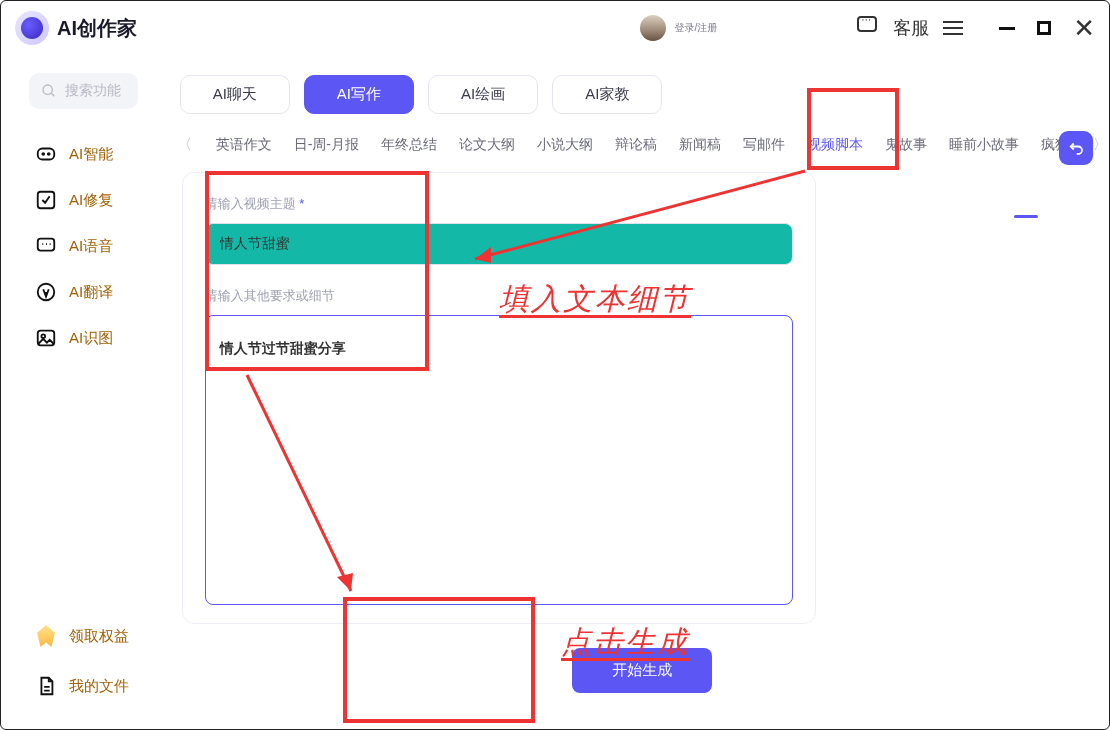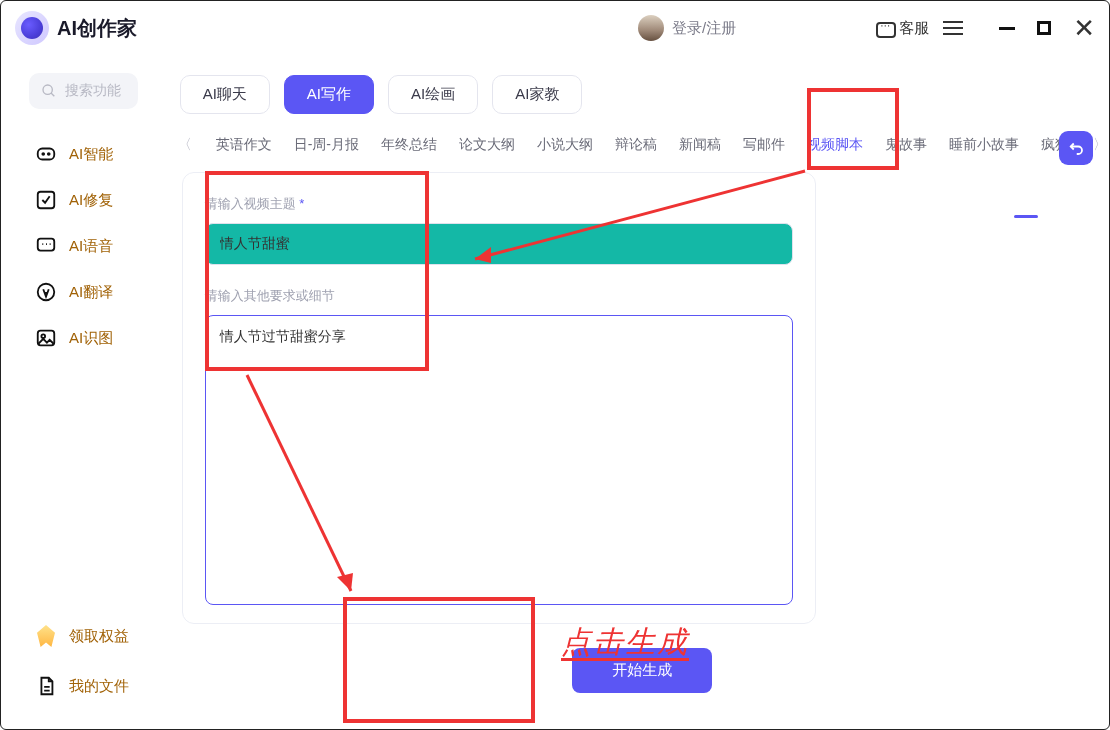--- a/index.html
+++ b/index.html
@@ -4,53 +4,53 @@
 <style>
   * { box-sizing: border-box; margin: 0; padding: 0; }
   body { font-family: -apple-system, "PingFang SC", "Microsoft YaHei", sans-serif; background: #fff; color: #333; width: 1110px; height: 730px; overflow: hidden; position: relative; }
   .window { width: 1110px; height: 730px; border: 1px solid #222; border-radius: 6px; position: relative; background: #fff; display: flex; flex-direction: column; }
   .titlebar { height: 54px; display: flex; align-items: center; padding: 0 14px; filter: blur(0.3px); }
   .logo { width: 34px; height: 34px; border-radius: 50%; background: linear-gradient(135deg,#e8e6ff,#cfc8ff); display:flex; align-items:center; justify-content:center; margin-right:8px;}
   .logo-inner { width:22px; height:22px; border-radius:50%; background: radial-gradient(circle at 35% 35%, #6a5cff 0%, #4b3ed9 60%, #3d32b0 100%); }
   .app-title { font-size: 20px; font-weight: 700; color:#1a1a2a; }
   .title-spacer { flex: 1; }
   .avatar { width: 26px; height: 26px; border-radius: 50%; background: linear-gradient(180deg,#dcd0c0 0%, #9e8877 60%, #665040 100%); margin-right: 8px; }
-  .login-link { color:#7a7a88; font-size:15px; margin-right: 140px; }
-  .cs-btn { display:flex; align-items:flex-end; gap:3px; color:#333; font-size:15px; margin-right:14px; }
+  .login-link { color:#7a7a88; font-size:10px; margin-right: 140px; }
+  .cs-btn { display:flex; align-items:flex-start; gap:16px; color:#333; font-size:18px; margin-right:14px; }
   .cs-icon { width:20px; height:16px; border:2px solid #333; border-radius:4px; position:relative; }
   .cs-icon::after{content:"⋯"; font-size:10px; position:absolute; left:2px; top:-4px;}
   .menu-icon { width:20px; height:2px; background:#333; box-shadow:0 -6px 0 #333, 0 6px 0 #333; margin-right:36px; }
   .win-controls { display:flex; gap:22px; align-items:center; font-size:18px; font-weight:600; }
   .win-min { width:16px; height:3px; background:#111; }
   .win-max { width:14px; height:14px; border:3px solid #111; }
   .body-row { flex:1; display:flex; overflow:hidden; }
   .sidebar { width: 180px; padding: 18px 28px; display:flex; flex-direction:column; filter: blur(0.3px);}
   .search { display:flex; align-items:center; gap:8px; background:#f3f4f8; border-radius:10px; padding:9px 12px; color:#b8b9c4; font-size:14px; margin-bottom:22px;}
   .search svg { width:16px;height:16px;}
   .sb-item { display:flex; align-items:center; gap:12px; padding:12px 6px; color:#a16207; font-size:15px;}
   .sb-icn { width:22px; height:22px; display:flex; align-items:center; justify-content:center; color:#111;}
   .sb-footer { margin-top:auto; }
   .sb-footer .sb-item { padding:14px 6px;}
   .ribbon { width:18px; height:22px; position:relative; }
   .ribbon::before{content:""; position:absolute; inset:0; background:linear-gradient(180deg,#ffe28a,#ffb743); clip-path:polygon(50% 0,100% 35%,80% 100%,50% 80%,20% 100%,0 35%);}
   .main { flex:1; padding: 14px 0 0 10px; position:relative; filter: blur(0.3px);}
   .tabs { display:flex; gap:14px; padding: 6px 4px 18px 4px; align-items:center;}
-  .tab { padding:9px 22px; border:1px solid #e4e5ee; border-radius:10px; font-size:15px; color:#3a3a4a; background:#fff;}
+  .tab { padding:9px 32px; border:1px solid #e4e5ee; border-radius:10px; font-size:15px; color:#3a3a4a; background:#fff;}
   .tab.active { background:#5b56f4; color:#fff; border-color:#5b56f4;}
   .cat-row { display:flex; align-items:center; gap:22px; font-size:14px; color:#6a6b78; padding:4px 0 18px 0;}
   .cat-row .chev{ color:#b7b8c5; font-size:14px; padding:0 2px;}
   .cat { white-space:nowrap;}
   .cat.active { color:#5b56f4;}
   .cat-underline{ position:absolute; width:24px; height:3px; background:#5b56f4; border-radius:2px; left:848px; top:160px;}
   .form-card { margin:0 16px 0 6px; width:634px; border:1px solid #eceef5; border-radius:12px; padding:22px 22px 14px 22px; position:relative;}
   .lbl { font-size:13px; color:#9fa1b0; margin-bottom:10px;}
   .req::after{ content:" *"; color:#5b56f4;}
   .inp { width:100%; border:1px solid #dfe1ec; border-radius:8px; padding:12px 14px; font-size:14px; color:#333; background:#14b8a6; margin-bottom:22px;}
   .ta-wrap { width:100%; }
-  .ta { width:100%; height:290px; border:1px solid #5b56f4; border-radius:8px; padding:12px 14px; font-size:14px; color:#333; resize:none; background:#fff;}
+  .ta { width:100%; height:290px; border:1px solid #5b56f4; border-radius:8px; padding:24px 14px; font-size:14px; color:#333; resize:none; background:#fff;font-weight:bold;}
   .gen-btn { display:block; margin:24px auto 0 auto; width:140px; padding:13px 0; text-align:center; background:#5b56f4; color:#fff; font-size:15px; border-radius:8px; }
   .back-float { position:absolute; right:16px; top:76px; width:34px; height:34px; border-radius:9px; background:#5b56f4; display:flex; align-items:center; justify-content:center;}
   .back-float svg{width:18px;height:18px;}
   
   .anno { position:absolute; pointer-events:none; z-index:50;}
   .redbox { border:4px solid #e33; }
   .handw { font-family: "STKaiti","KaiTi",serif; color:#e33; font-size:30px; font-style:italic; text-decoration: underline; text-underline-offset: 6px; letter-spacing:2px;}
   .arrow { stroke:#e33; stroke-width:3; fill:none;}
   .arrowhead{ fill:#e33;}
   .close-x { font-size:26px; font-weight:300;}
@@ -199,20 +199,21 @@
         </div>
       </div>
       <div class="gen-btn">开始生成</div>
     </div>
   </div>
 
   <div class="anno redbox" style="left:204px; top:170px; width:224px; height:200px;"></div>
   <div class="anno redbox" style="left:806px; top:87px; width:92px; height:82px;"></div>
   <div class="anno redbox" style="left:342px; top:596px; width:192px; height:126px;"></div>
 
+  <div class="anno handw" style="left:498px; top:278px;">填入文本细节</div>
   <div class="anno handw" style="left:560px; top:621px;">点击生成</div>
 
   <svg class="anno" style="left:0; top:0;" width="1110" height="730">
     <line class="arrow" x1="804" y1="170" x2="474" y2="258"></line>
     <polygon class="arrowhead" points="474,258 490,246 490,262"></polygon>
     <line class="arrow" x1="246" y1="374" x2="350" y2="590"></line>
     <polygon class="arrowhead" points="350,590 336,576 352,572"></polygon>
   </svg>
 </div>
 

